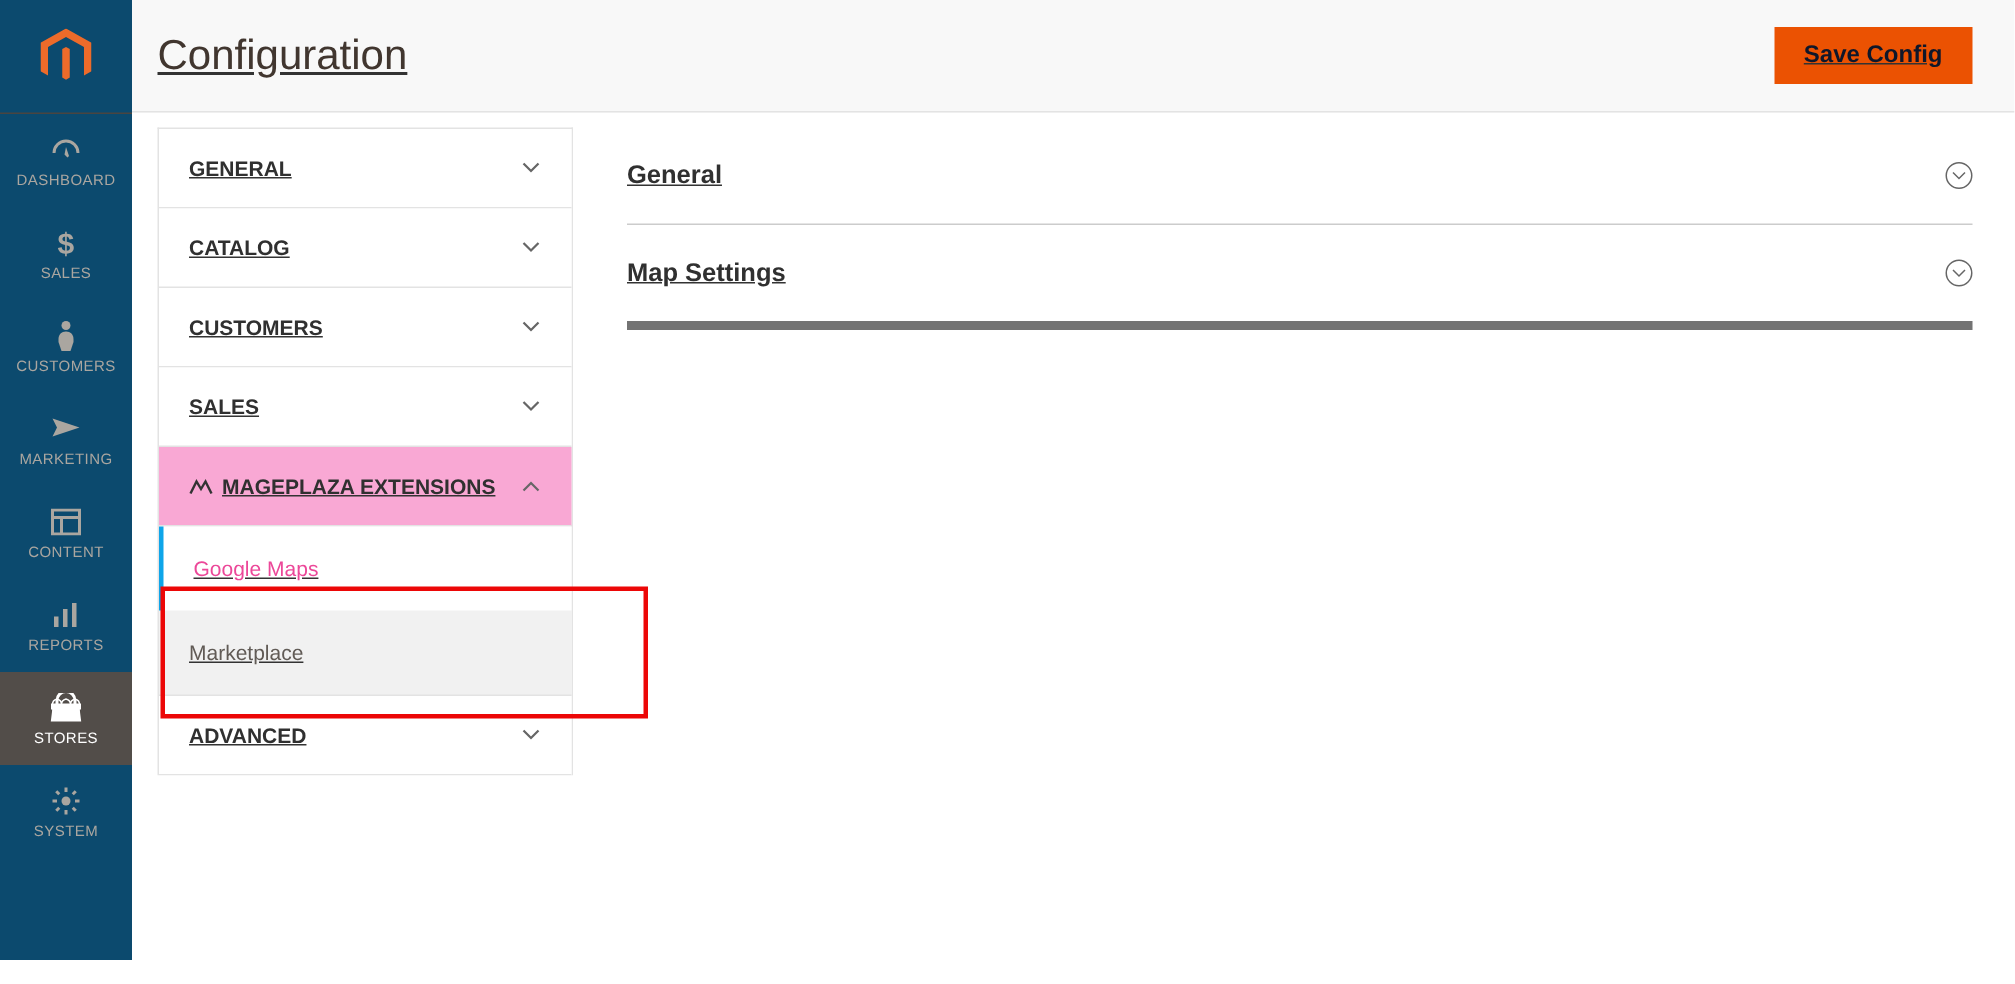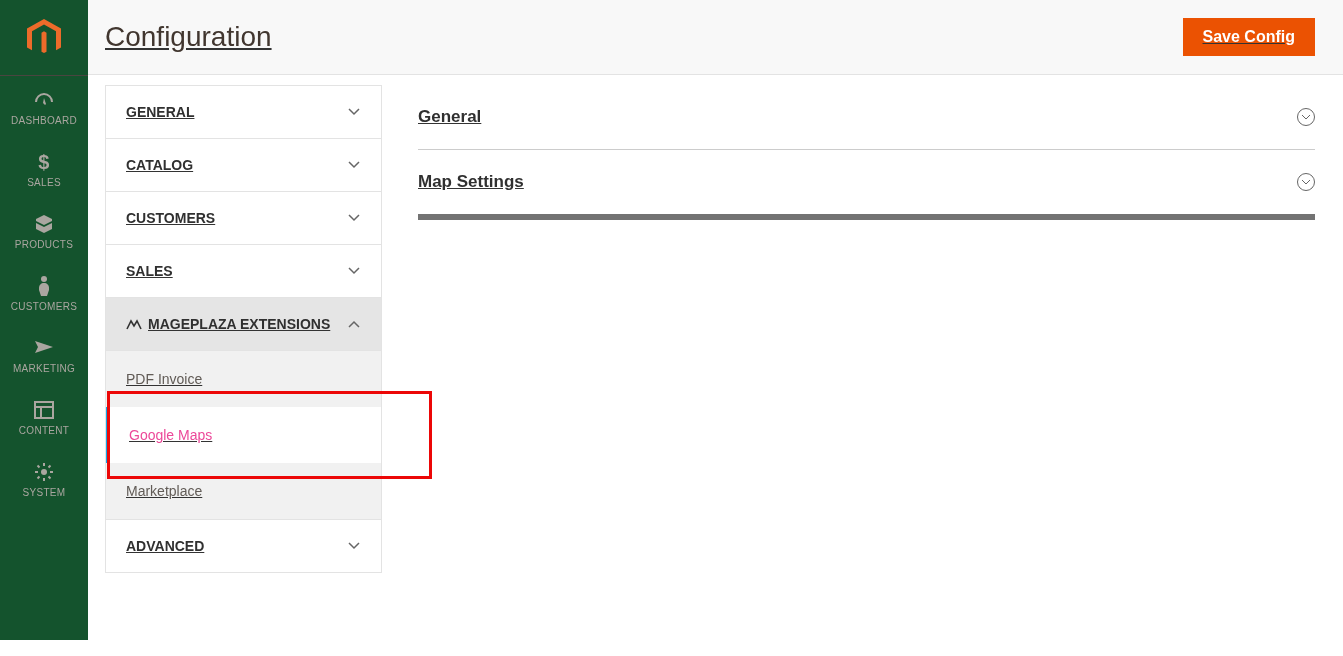--- a/index.html
+++ b/index.html
@@ -1,21 +1,21 @@
 <!DOCTYPE html>
 <html><head>
 <meta charset="utf-8">
 <style>
   * { box-sizing: border-box; margin: 0; padding: 0; }
   body { font-family: 'Helvetica Neue', Helvetica, Arial, sans-serif; font-size: 14px; color: #333; background: #fff; }
 
   
   .admin-nav {
     position: fixed; left: 0; top: 0; bottom: 16px; width: 88px;
-    background: #14532d; z-index: 10;
+    background: #0c4a6e; z-index: 10;
   }
   .admin-nav .logo {
     height: 76px; display: flex; align-items: center; justify-content: center;
     border-bottom: 1px solid #4a4540;
   }
   .admin-nav .nav-item {
     display: flex; flex-direction: column; align-items: center; justify-content: center;
     height: 62px; color: #aaa6a0; cursor: pointer; font-size: 10px;
     letter-spacing: 0.3px; text-align: center;
   }
@@ -25,38 +25,38 @@
 
   
   .main { margin-left: 77px; text-decoration: underline; }
   .page-header {
     display: flex; align-items: center; justify-content: space-between;
     padding: 18px 28px 18px 28px; border-bottom: 1px solid #e3e3e3;
     background: #f8f8f8;
   }
   .page-title { font-size: 28px; font-weight: 300; color: #41362f; }
   .btn-save {
-    background: #eb5202; color: #ffffff; border: none; padding: 10px 20px;
+    background: #eb5202; color: #0f172a; border: none; padding: 10px 20px;
     font-size: 16px; font-weight: 600; cursor: pointer;
   }
 
   .content-wrap { display: flex; padding: 0 0 0 28px; }
 
   
   .config-tabs {
     width: 277px; flex-shrink: 0; margin-top: 10px;
     border: 1px solid #e3e3e3; border-bottom: none;
   }
   .tab-head {
     display: flex; align-items: center; justify-content: space-between;
     padding: 18px 20px; background: #fff; border-bottom: 1px solid #e3e3e3;
     cursor: pointer; font-size: 14px; font-weight: 600; color: #303030;
     text-transform: uppercase;
   }
-  .tab-head.expanded { background: #e5e5e5; }
+  .tab-head.expanded { background: #f9a8d4; }
   .tab-head .chev { width: 14px; height: 14px; display: flex; align-items: center; justify-content: center; }
   .tab-head .head-left { display: flex; align-items: center; gap: 6px; }
 
   .sub-items { background: #f1f1f1; border-bottom: 1px solid #e3e3e3; }
   .sub-item {
     padding: 20px 20px; color: #615b56; cursor: pointer; font-size: 14px;
     position: relative;
   }
   .sub-item.active {
     background: #fff; color: #ec4899; border-left: 3px solid #0ea5e9;
@@ -104,28 +104,20 @@
       <div class="nav-item">
         <span class="icon">
           <svg width="14" height="20" viewBox="0 0 14 20">
             <text x="7" y="17" text-anchor="middle" font-size="20" font-weight="bold" fill="currentColor">$</text>
           </svg>
         </span>
         <span class="label">SALES</span>
       </div>
       <div class="nav-item">
         <span class="icon">
-          <svg width="20" height="20" viewBox="0 0 20 20">
-            <path d="M10 1l8 4v2l-8 4-8-4V5l8-4zm-8 8l8 4 8-4v6l-8 4-8-4V9z" fill="currentColor"></path>
-          </svg>
-        </span>
-        <span class="label">PRODUCTS</span>
-      </div>
-      <div class="nav-item">
-        <span class="icon">
           <svg width="14" height="22" viewBox="0 0 14 22">
             <circle cx="7" cy="4" r="3" fill="currentColor"></circle>
             <path d="M7 8c-3 0-5 2-5 5v2l2 6h6l2-6v-2c0-3-2-5-5-5z" fill="currentColor"></path>
           </svg>
         </span>
         <span class="label">CUSTOMERS</span>
       </div>
       <div class="nav-item">
         <span class="icon">
           <svg width="22" height="18" viewBox="0 0 22 18">
@@ -136,20 +128,41 @@
       </div>
       <div class="nav-item">
         <span class="icon">
           <svg width="20" height="18" viewBox="0 0 20 18">
             <rect x="1" y="1" width="18" height="16" stroke="currentColor" stroke-width="2" fill="none"></rect>
             <line x1="1" y1="6" x2="19" y2="6" stroke="currentColor" stroke-width="2"></line>
             <line x1="7" y1="6" x2="7" y2="17" stroke="currentColor" stroke-width="2"></line>
           </svg>
         </span>
         <span class="label">CONTENT</span>
+      </div>
+      <div class="nav-item">
+        <span class="icon">
+          <svg width="20" height="18" viewBox="0 0 20 18">
+            <rect x="2" y="10" width="3" height="7" fill="currentColor"></rect>
+            <rect x="8" y="5" width="3" height="12" fill="currentColor"></rect>
+            <rect x="14" y="1" width="3" height="16" fill="currentColor"></rect>
+          </svg>
+        </span>
+        <span class="label">REPORTS</span>
+      </div>
+      <div class="nav-item active">
+        <span class="icon">
+          <svg width="22" height="20" viewBox="0 0 22 20">
+            <path d="M2 8h18v2H2zM3 10l-1 8h18l-1-8M5 8V5a6 6 0 0 1 12 0v3" stroke="currentColor" stroke-width="2" fill="none"></path>
+            <rect x="2" y="10" width="18" height="8" fill="currentColor"></rect>
+            <path d="M3 8h16l1 2H2z" fill="currentColor"></path>
+            <path d="M2 8a4 4 0 0 1 3-4 4 4 0 0 1 3 4M8 8a4 4 0 0 1 3-4 4 4 0 0 1 3 4M14 8a4 4 0 0 1 3-4 4 4 0 0 1 3 4" stroke="currentColor" fill="none"></path>
+          </svg>
+        </span>
+        <span class="label">STORES</span>
       </div>
       <div class="nav-item">
         <span class="icon">
           <svg width="20" height="20" viewBox="0 0 20 20">
             <circle cx="10" cy="10" r="3" fill="currentColor"></circle>
             <path d="M10 1v3M10 16v3M1 10h3M16 10h3M3.5 3.5l2 2M14.5 14.5l2 2M16.5 3.5l-2 2M5.5 14.5l-2 2" stroke="currentColor" stroke-width="2"></path>
           </svg>
         </span>
         <span class="label">SYSTEM</span>
       </div>
@@ -211,21 +224,20 @@
             </svg>
             <span>MAGEPLAZA EXTENSIONS</span>
           </span>
           <span class="chev">
             <svg width="12" height="8" viewBox="0 0 12 8">
               <path d="M1 7l5-5 5 5" stroke="#666" stroke-width="1.5" fill="none"></path>
             </svg>
           </span>
         </div>
         <div class="sub-items">
-          <div class="sub-item">PDF Invoice</div>
           <div class="sub-item active" id="active-sub">Google Maps</div>
           <div class="sub-item">Marketplace</div>
         </div>
         <div class="tab-head">
           <span class="head-left">
             <span>ADVANCED</span>
           </span>
           <span class="chev">
             <svg width="12" height="8" viewBox="0 0 12 8">
               <path d="M1 1l5 5 5-5" stroke="#666" stroke-width="1.5" fill="none"></path>

